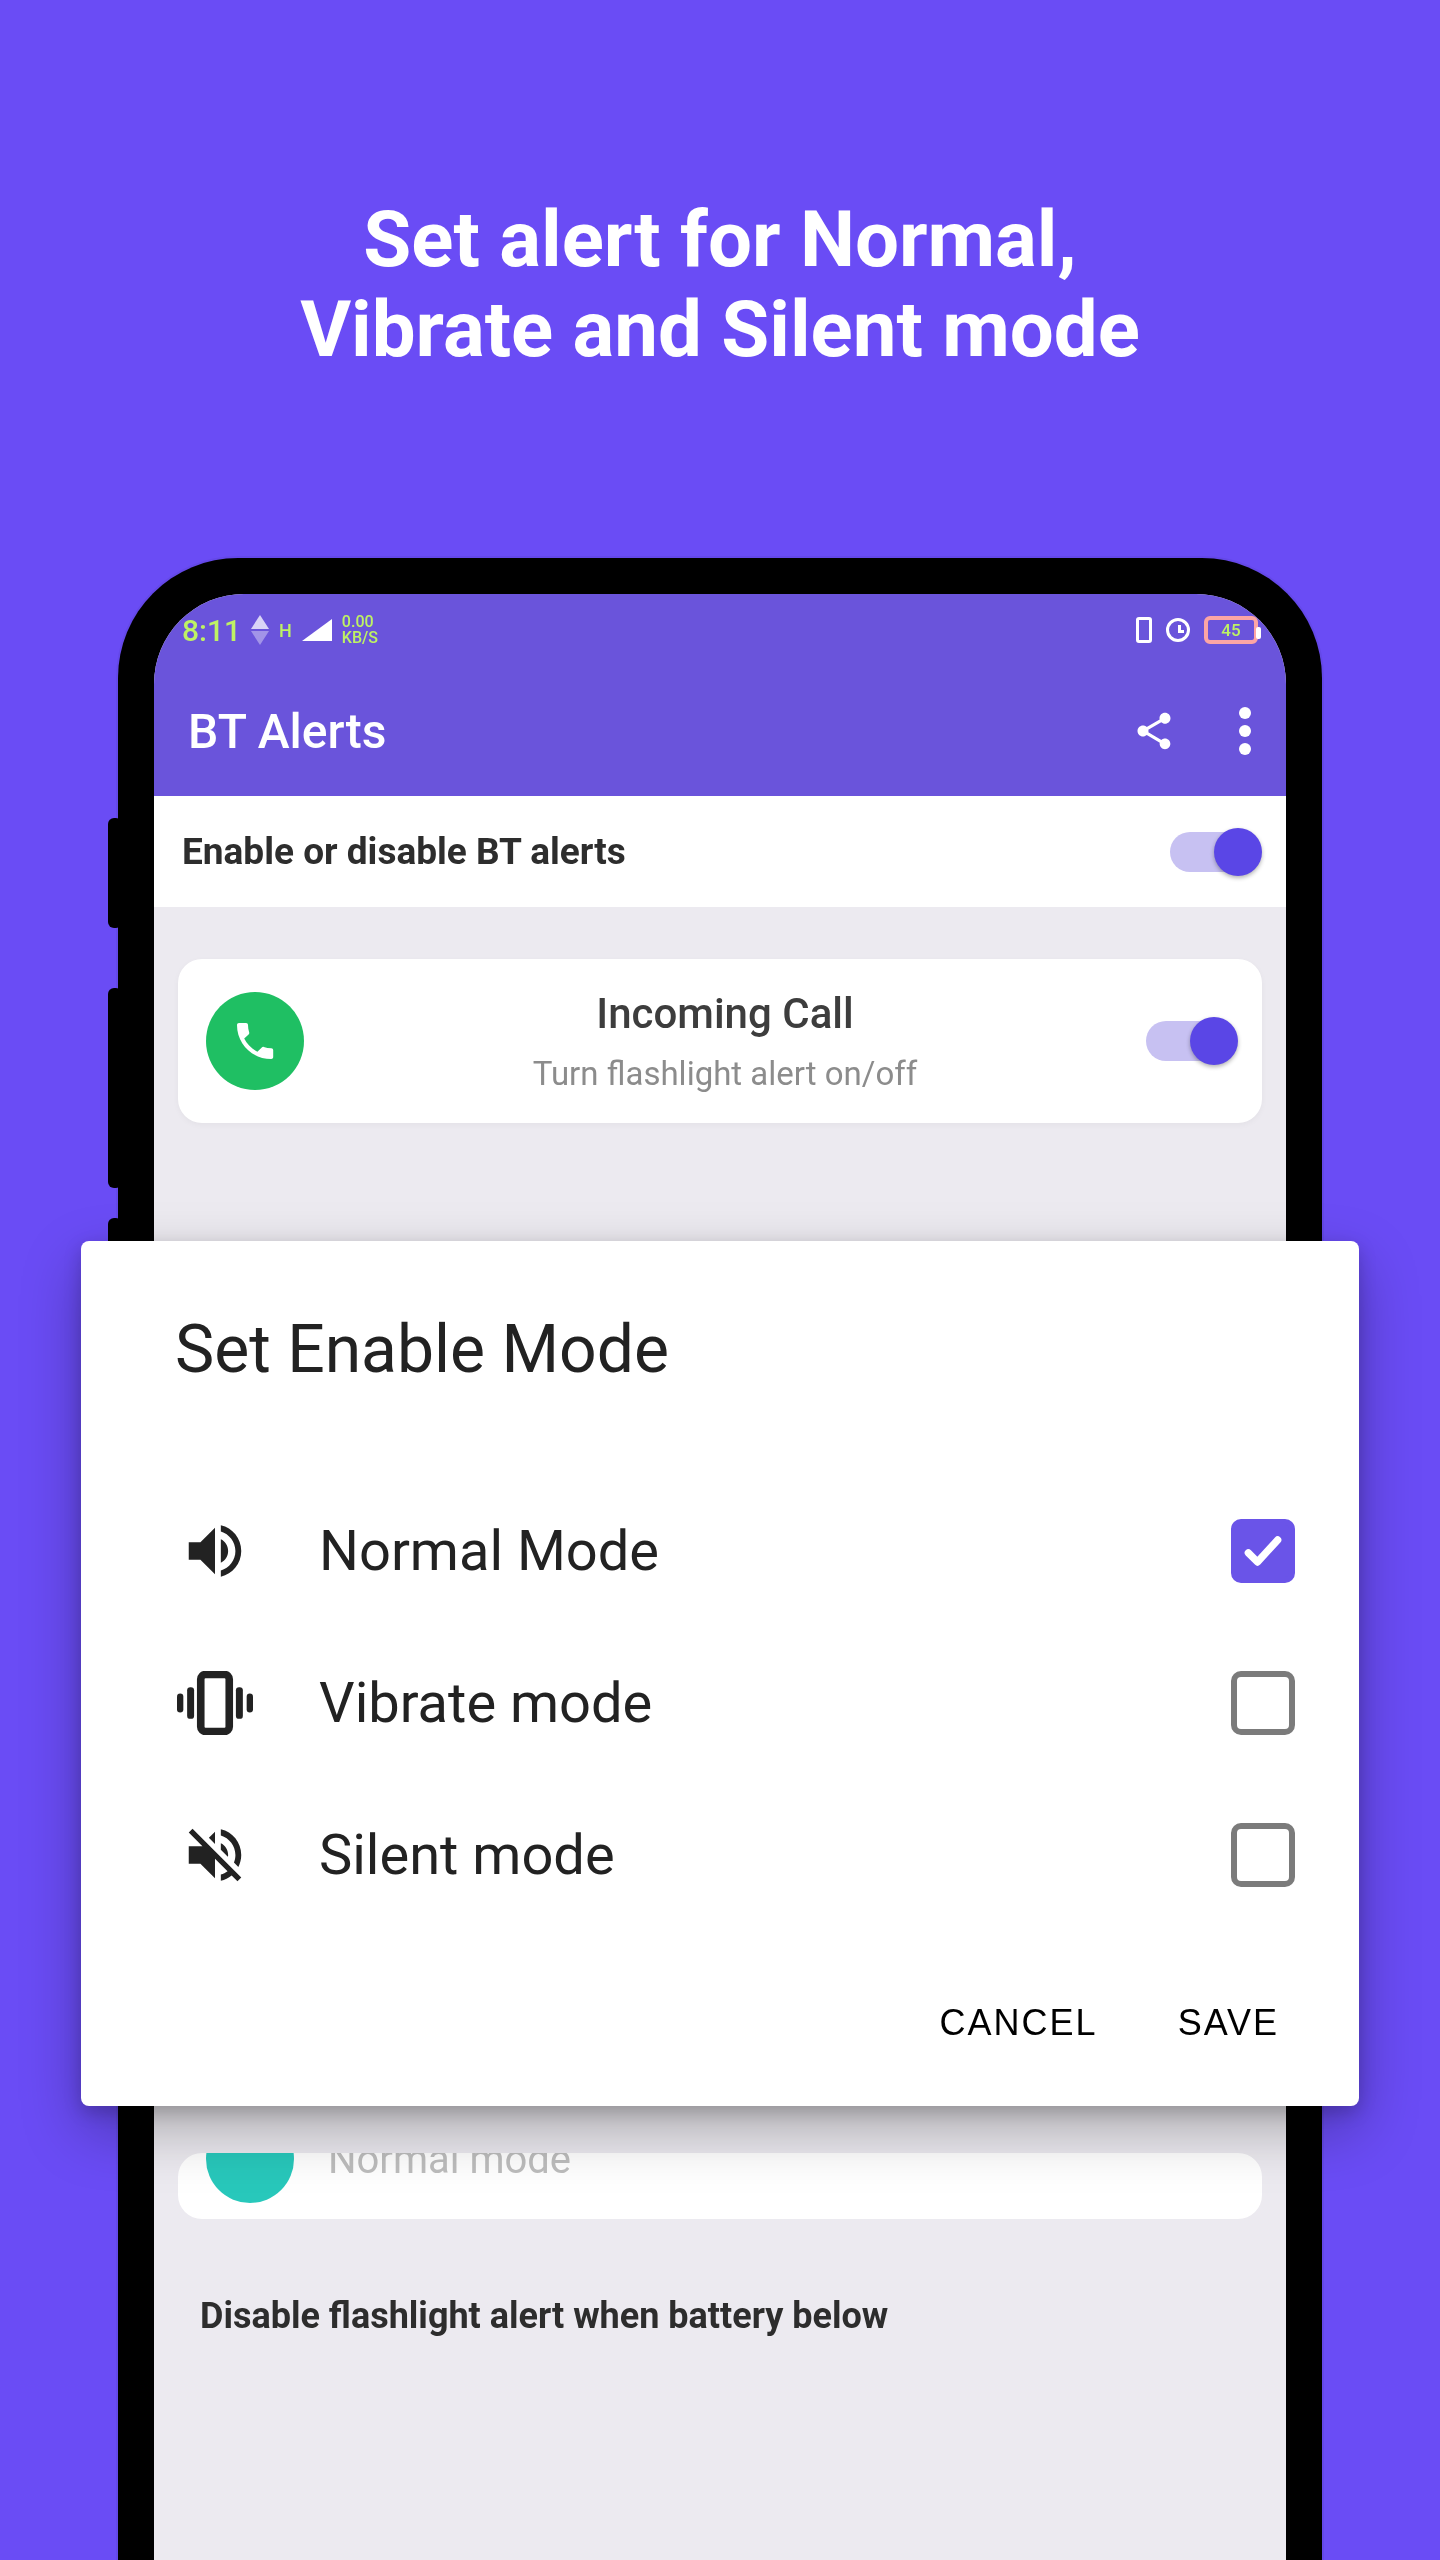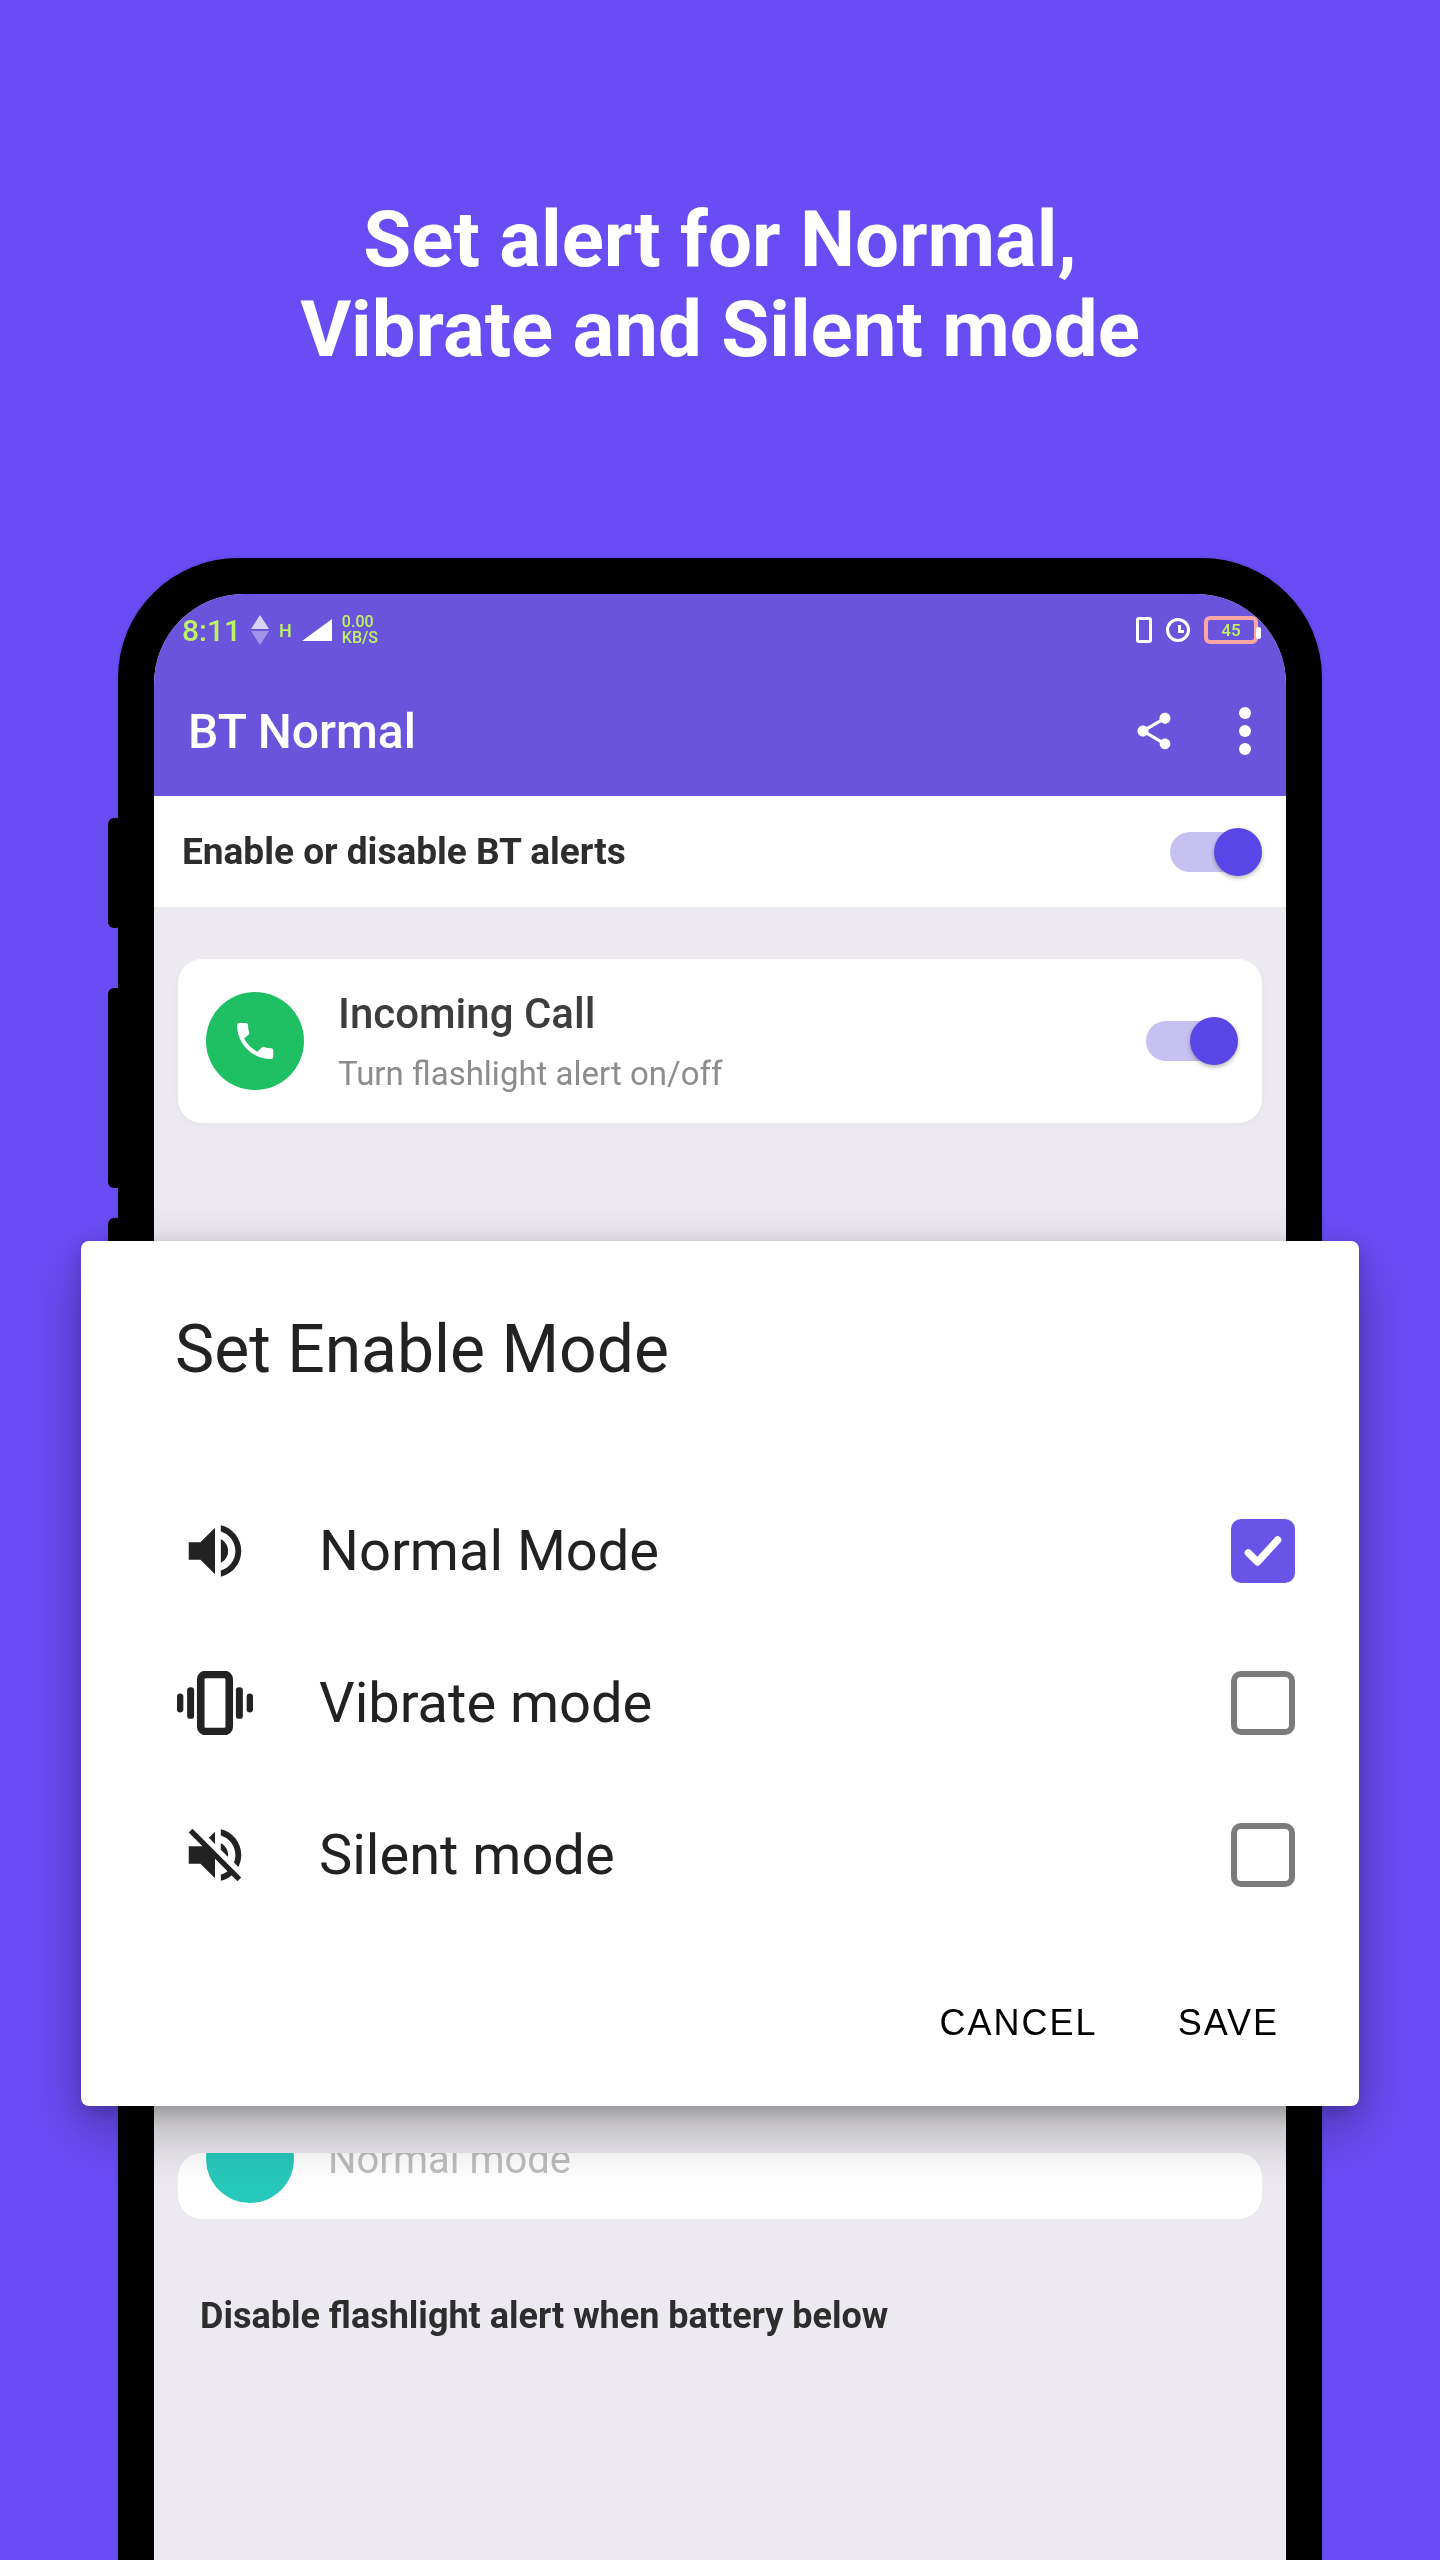--- a/index.html
+++ b/index.html
@@ -114,21 +114,21 @@
     gap: 34px;
     box-shadow: 0 2px 6px rgba(0,0,0,.04);
   }
   .circle {
     width: 98px; height:98px; border-radius:50%;
     display:flex; align-items:center; justify-content:center;
     flex: 0 0 auto;
   }
   .circle.green { background:#1fbf63; }
   .circle.teal  { background:#28c8bb; }
-  .card-text { flex:1 1 auto; }
+  .card-text { flex:1 1 auto;text-align:center; }
   .card-title { font-size:42px; color:#3d3d3d; font-weight:500; }
   .card-sub   { font-size:33px; color:#8c8c8c; margin-top:16px; }
 
   
   .switch {
     width: 88px; height: 40px; border-radius: 40px; position: relative;
     background:#c7c1f2;
     flex: 0 0 auto;
   }
   .switch .knob {
@@ -229,21 +229,21 @@
       <div class="right">
         <span class="phone-rect"></span>
         <span class="alarm-icon"></span>
         <span class="batt">
           <span>45</span>
         </span>
       </div>
     </div>
 
     <div class="appbar">
-      <div class="title">BT Normal</div>
+      <div class="title">BT Alerts</div>
       <div class="actions">
         <span class="share-icon">
           <svg width="44" height="48" viewBox="0 0 24 24" fill="#fff">
               <path d="M18 16.08c-.76 0-1.44.3-1.96.77L8.91 12.7c.05-.23.09-.46.09-.7s-.04-.47-.09-.7l7.05-4.11c.54.5 1.25.81 2.04.81 1.66 0 3-1.34 3-3s-1.34-3-3-3-3 1.34-3 3c0 .24.04.47.09.7L8.04 9.81C7.5 9.31 6.79 9 6 9c-1.66 0-3 1.34-3 3s1.34 3 3 3c.79 0 1.5-.31 2.04-.81l7.12 4.16c-.05.21-.08.43-.08.65 0 1.61 1.31 2.92 2.92 2.92s2.92-1.31 2.92-2.92-1.31-2.92-2.92-2.92z"></path>
             </svg>
         </span>
         <span class="overflow">
           <svg width="14" height="48" viewBox="0 0 4 16" fill="#fff">
               <circle cx="2" cy="2" r="2"></circle>
               <circle cx="2" cy="8" r="2"></circle>

